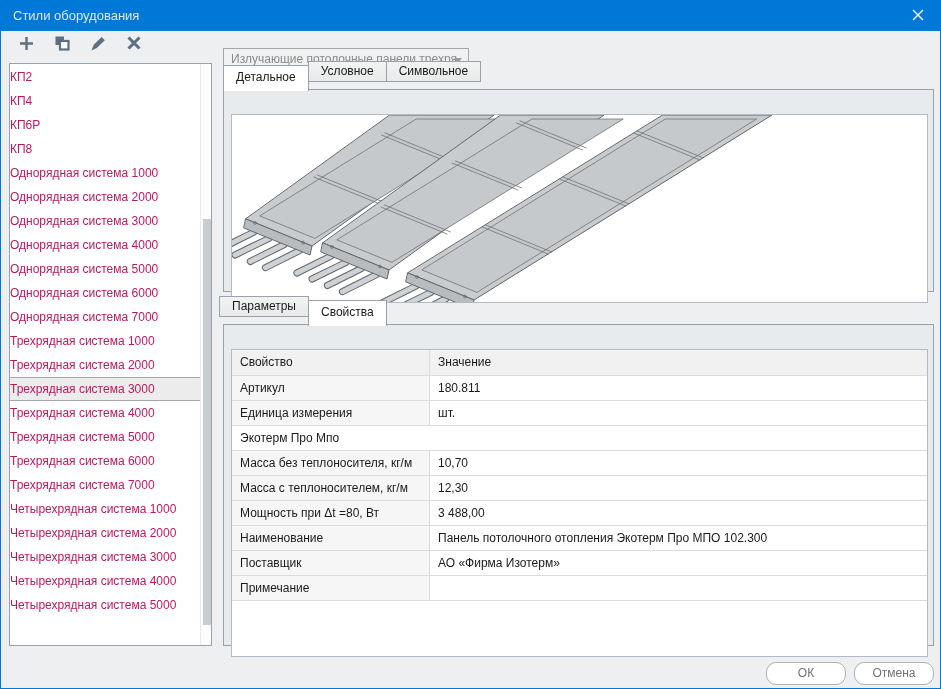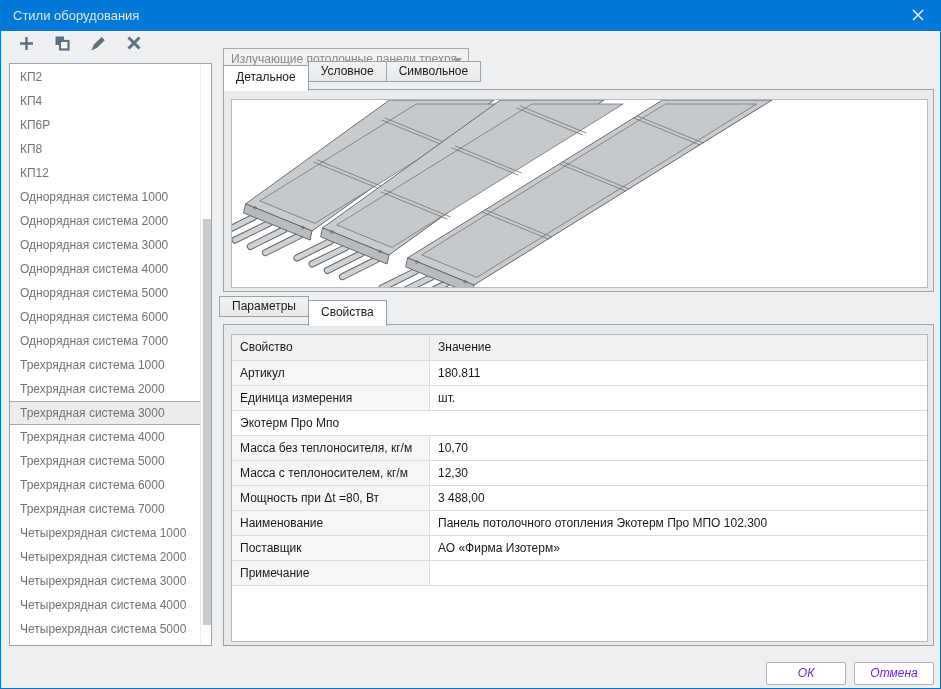--- a/index.html
+++ b/index.html
@@ -18,49 +18,49 @@
   .tool-btn{width:22px;height:20px;display:flex;align-items:center;justify-content:center;}
   .dropdown{
     position:absolute;left:222px;top:47px;width:246px;height:23px;box-sizing:border-box;
     background:#f0f1f2;border:1px solid #a8a8a8;color:#8a8a8a;font-size:12px;line-height:21px;
     padding:0 20px 0 7px;white-space:nowrap;overflow:hidden;
   }
   .dd-arrow{position:absolute;right:6px;top:9px;width:0;height:0;border-left:4px solid transparent;border-right:4px solid transparent;border-top:5px solid #9b9b9b;}
   
   .list{position:absolute;left:8px;top:62px;width:203px;height:583px;box-sizing:border-box;background:#ffffff;border:1px solid #9aa1a8;overflow:hidden;}
   .list-items{position:absolute;left:0;top:1px;right:11px;}
-  .list-item{box-sizing:border-box;height:24px;line-height:22px;padding-left:10px;font-size:12px;color:#737373;border-top:1px solid transparent;border-bottom:1px solid transparent;white-space:nowrap;overflow:hidden;}
+  .list-item{box-sizing:border-box;height:24px;line-height:22px;font-size:12px;color:#be185d;border-top:1px solid transparent;border-bottom:1px solid transparent;white-space:nowrap;overflow:hidden;}
   .list-item.selected{background:#ececec;border-top-color:#a6a6a6;border-bottom-color:#a6a6a6;}
   .list-scrollbar{position:absolute;right:0;top:0;width:11px;height:100%;background:#fdfdfd;border-left:1px solid #ececec;box-sizing:border-box;}
   .list-thumb{position:absolute;left:2px;top:155px;width:8px;height:406px;background:#c8cdd2;}
   
   .tabs{position:absolute;display:flex;align-items:flex-end;height:25px;z-index:3;}
   .tabs-view{left:222px;top:64px;}
   .tabs-detail{left:218px;top:299px;}
   .tab{box-sizing:border-box;height:21px;line-height:19px;padding:0 12px;background:linear-gradient(#f2f3f3,#e7e9ea);border:1px solid #9aa1a8;margin-bottom:8px;font-size:12px;color:#1a1a1a;cursor:default;}
   .tab:not(:first-child){margin-left:-1px;}
   .tab.active{height:26px;line-height:23px;background:#ffffff;margin-bottom:-1px;border-bottom:none;position:relative;z-index:4;}
   
   .pane{position:absolute;left:222px;width:711px;box-sizing:border-box;background:#e8ebee;border:1px solid #9aa1a8;}
   .pane-preview{top:88px;height:203px;}
   .pane-props{top:323px;height:322px;}
-  .canvas{position:absolute;left:7px;top:9px;box-sizing:content-box;background:#ffffff;border:1px solid #b4bac1;overflow:hidden;}
+  .canvas{position:absolute;left:7px;top:24px;box-sizing:content-box;background:#ffffff;border:1px solid #b4bac1;overflow:hidden;}
   .canvas-preview{width:695px;height:187px;}
   .canvas-props{width:695px;height:306px;}
   
   .ptable{position:absolute;left:0;top:0;width:695px;font-size:12px;color:#1a1a1a;}
   .trow{display:flex;box-sizing:border-box;height:25px;line-height:24px;border-bottom:1px solid #dcdcdc;}
   .trow-head{height:26px;line-height:25px;}
   .cell{box-sizing:border-box;padding-left:8px;white-space:nowrap;overflow:hidden;}
   .cell.prop{width:198px;background:#f6f6f7;border-right:1px solid #dcdcdc;}
   .cell.val{flex:1;background:#ffffff;}
   .trow-head .cell{background:#f1f1f2;}
   .trow-head .cell.prop{border-right:1px solid #dcdcdc;}
   
-  .btn{position:absolute;top:661px;width:80px;height:23px;box-sizing:border-box;background:#ffffff;border:1px solid #aeb2b7;border-radius:2px;font-size:12px;color:#6d28d9;text-align:center;line-height:21px;cursor:default;font-style:italic;}
+  .btn{position:absolute;top:661px;width:80px;height:23px;box-sizing:border-box;background:#ffffff;border:1px solid #aeb2b7;border-radius:10px;font-size:12px;color:#737373;text-align:center;line-height:21px;cursor:default;}
   .btn-ok{left:765px;}
   .btn-cancel{left:853px;}
 </style>
 </head>
 <body>
 
 <div id="win">
 
   <div class="titlebar">
     <div class="title">Стили оборудования</div>
@@ -110,21 +110,20 @@
     <span class="dd-arrow"></span>
   </div>
 
   <div class="list">
     <div class="list-items">
 
     <div class="list-item">КП2</div>
         <div class="list-item">КП4</div>
         <div class="list-item">КП6Р</div>
         <div class="list-item">КП8</div>
-        <div class="list-item">КП12</div>
         <div class="list-item">Однорядная система 1000</div>
         <div class="list-item">Однорядная система 2000</div>
         <div class="list-item">Однорядная система 3000</div>
         <div class="list-item">Однорядная система 4000</div>
         <div class="list-item">Однорядная система 5000</div>
         <div class="list-item">Однорядная система 6000</div>
         <div class="list-item">Однорядная система 7000</div>
         <div class="list-item">Трехрядная система 1000</div>
         <div class="list-item">Трехрядная система 2000</div>
         <div class="list-item selected">Трехрядная система 3000</div>

